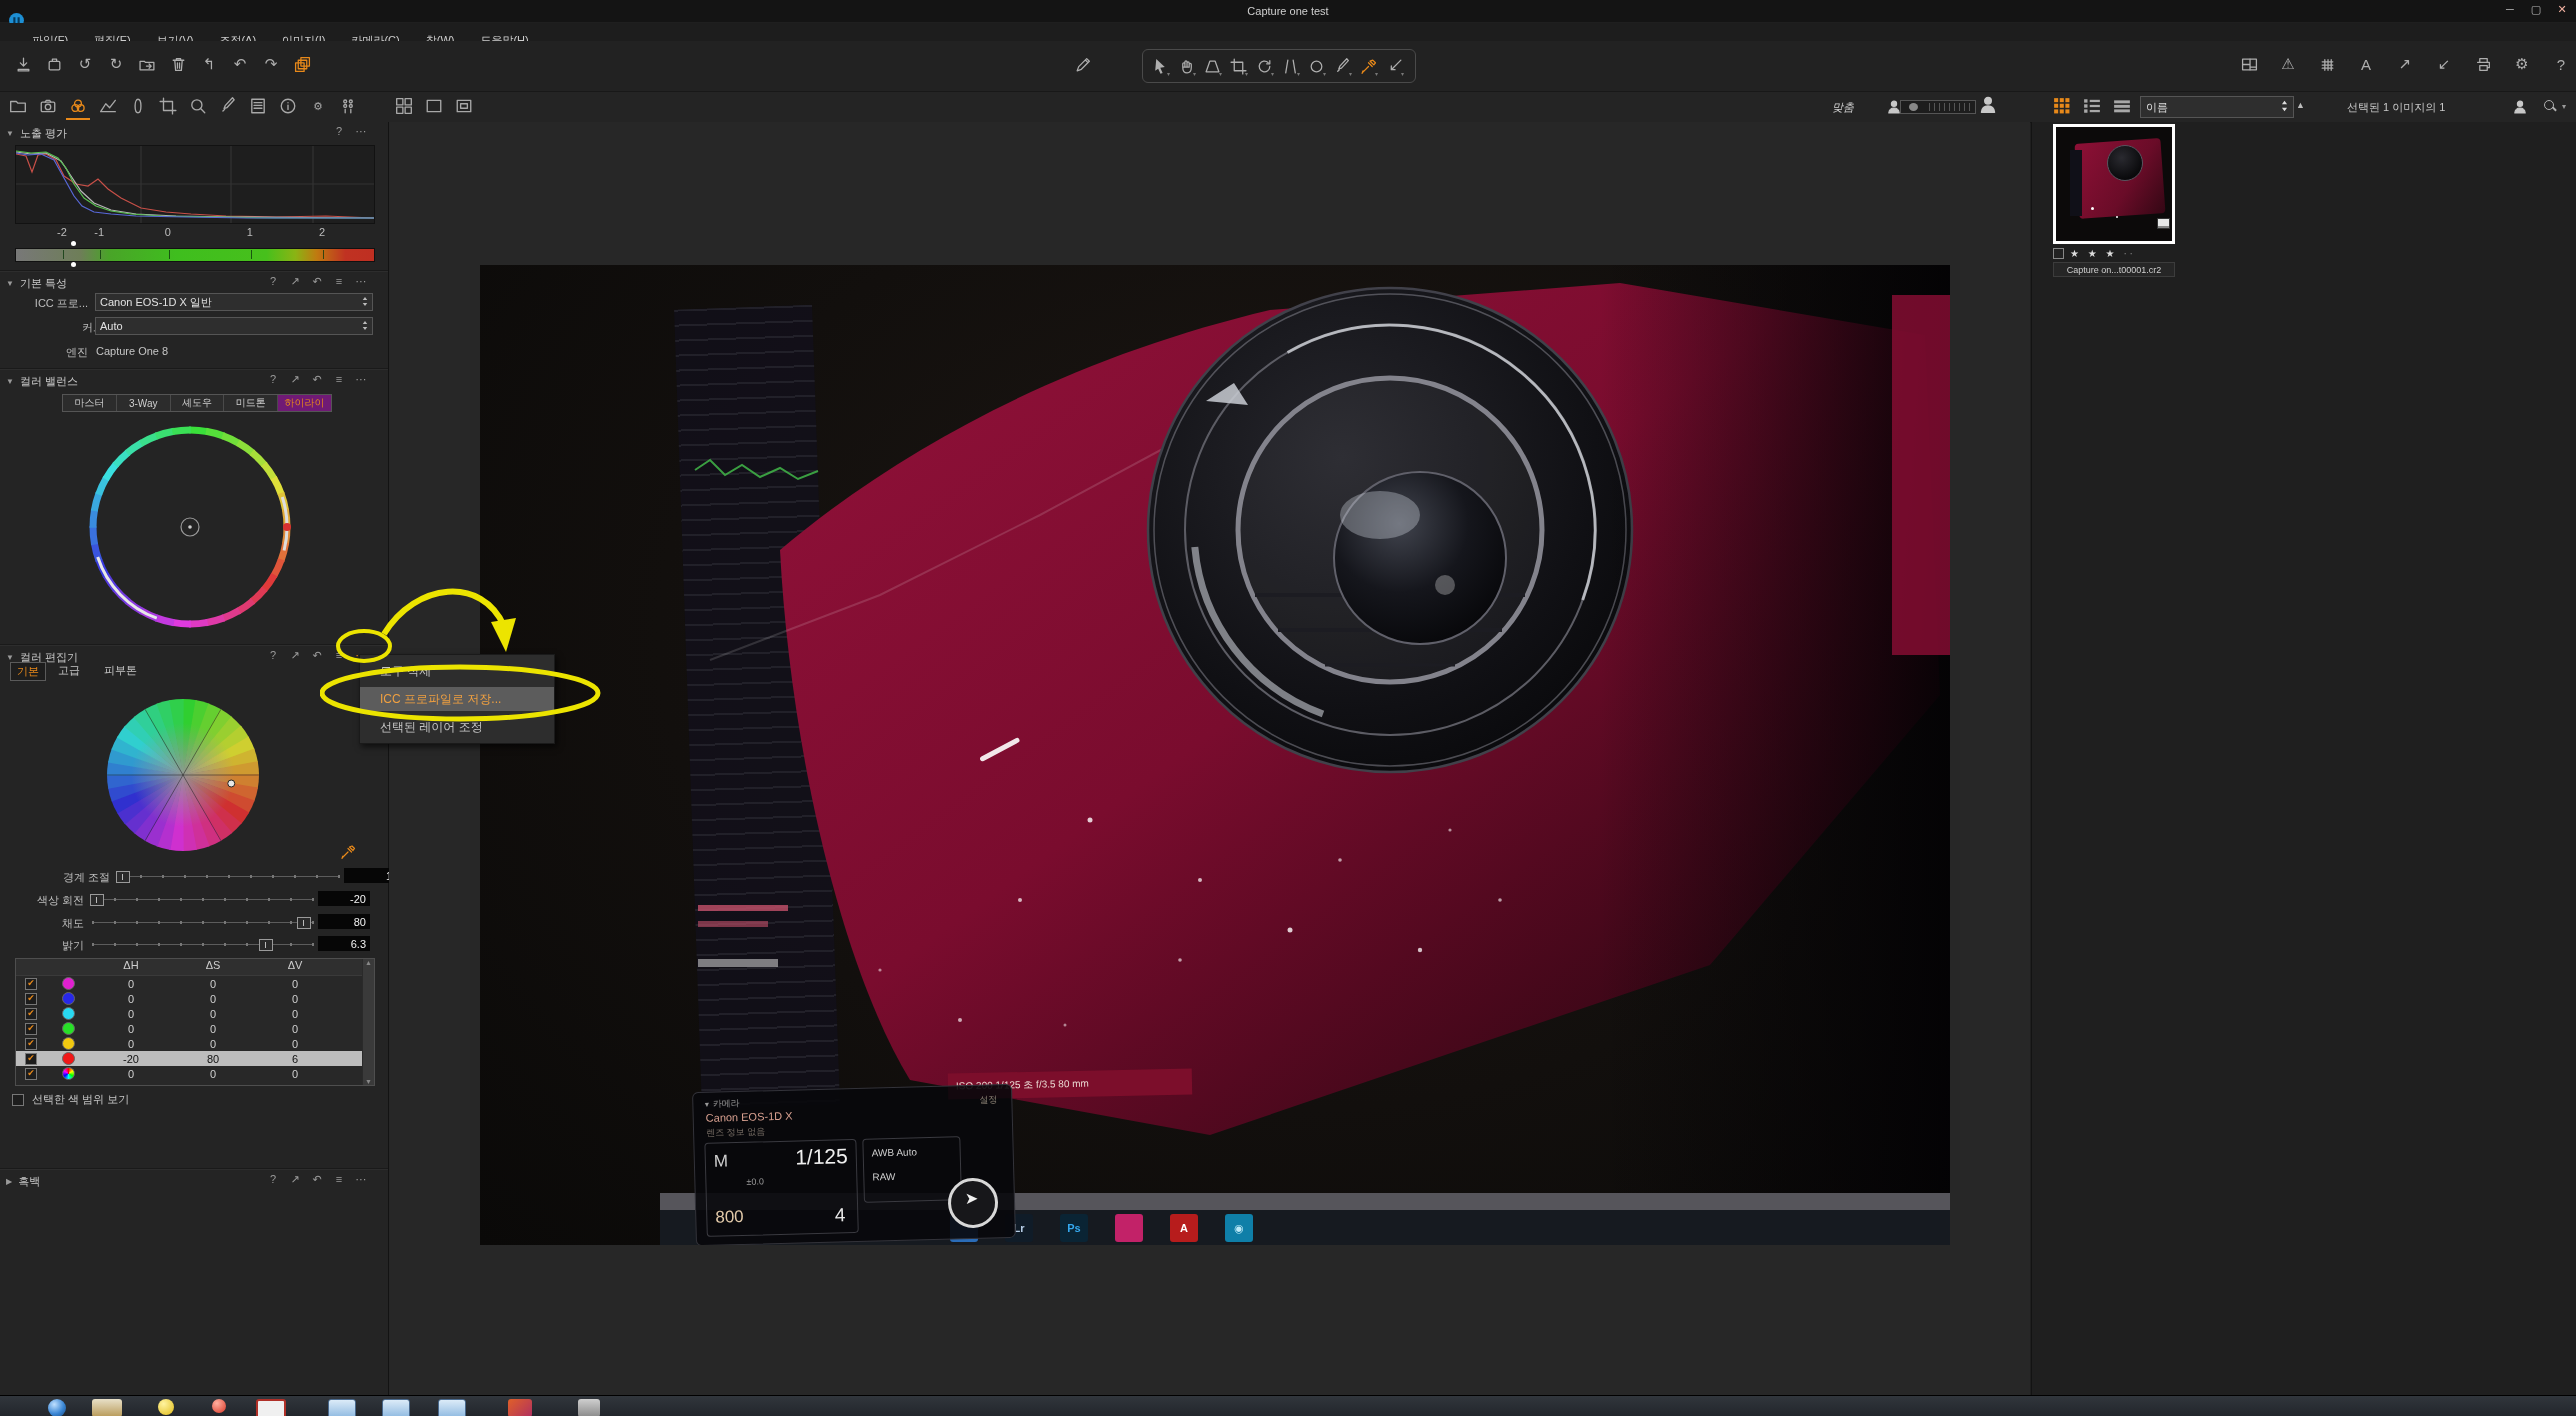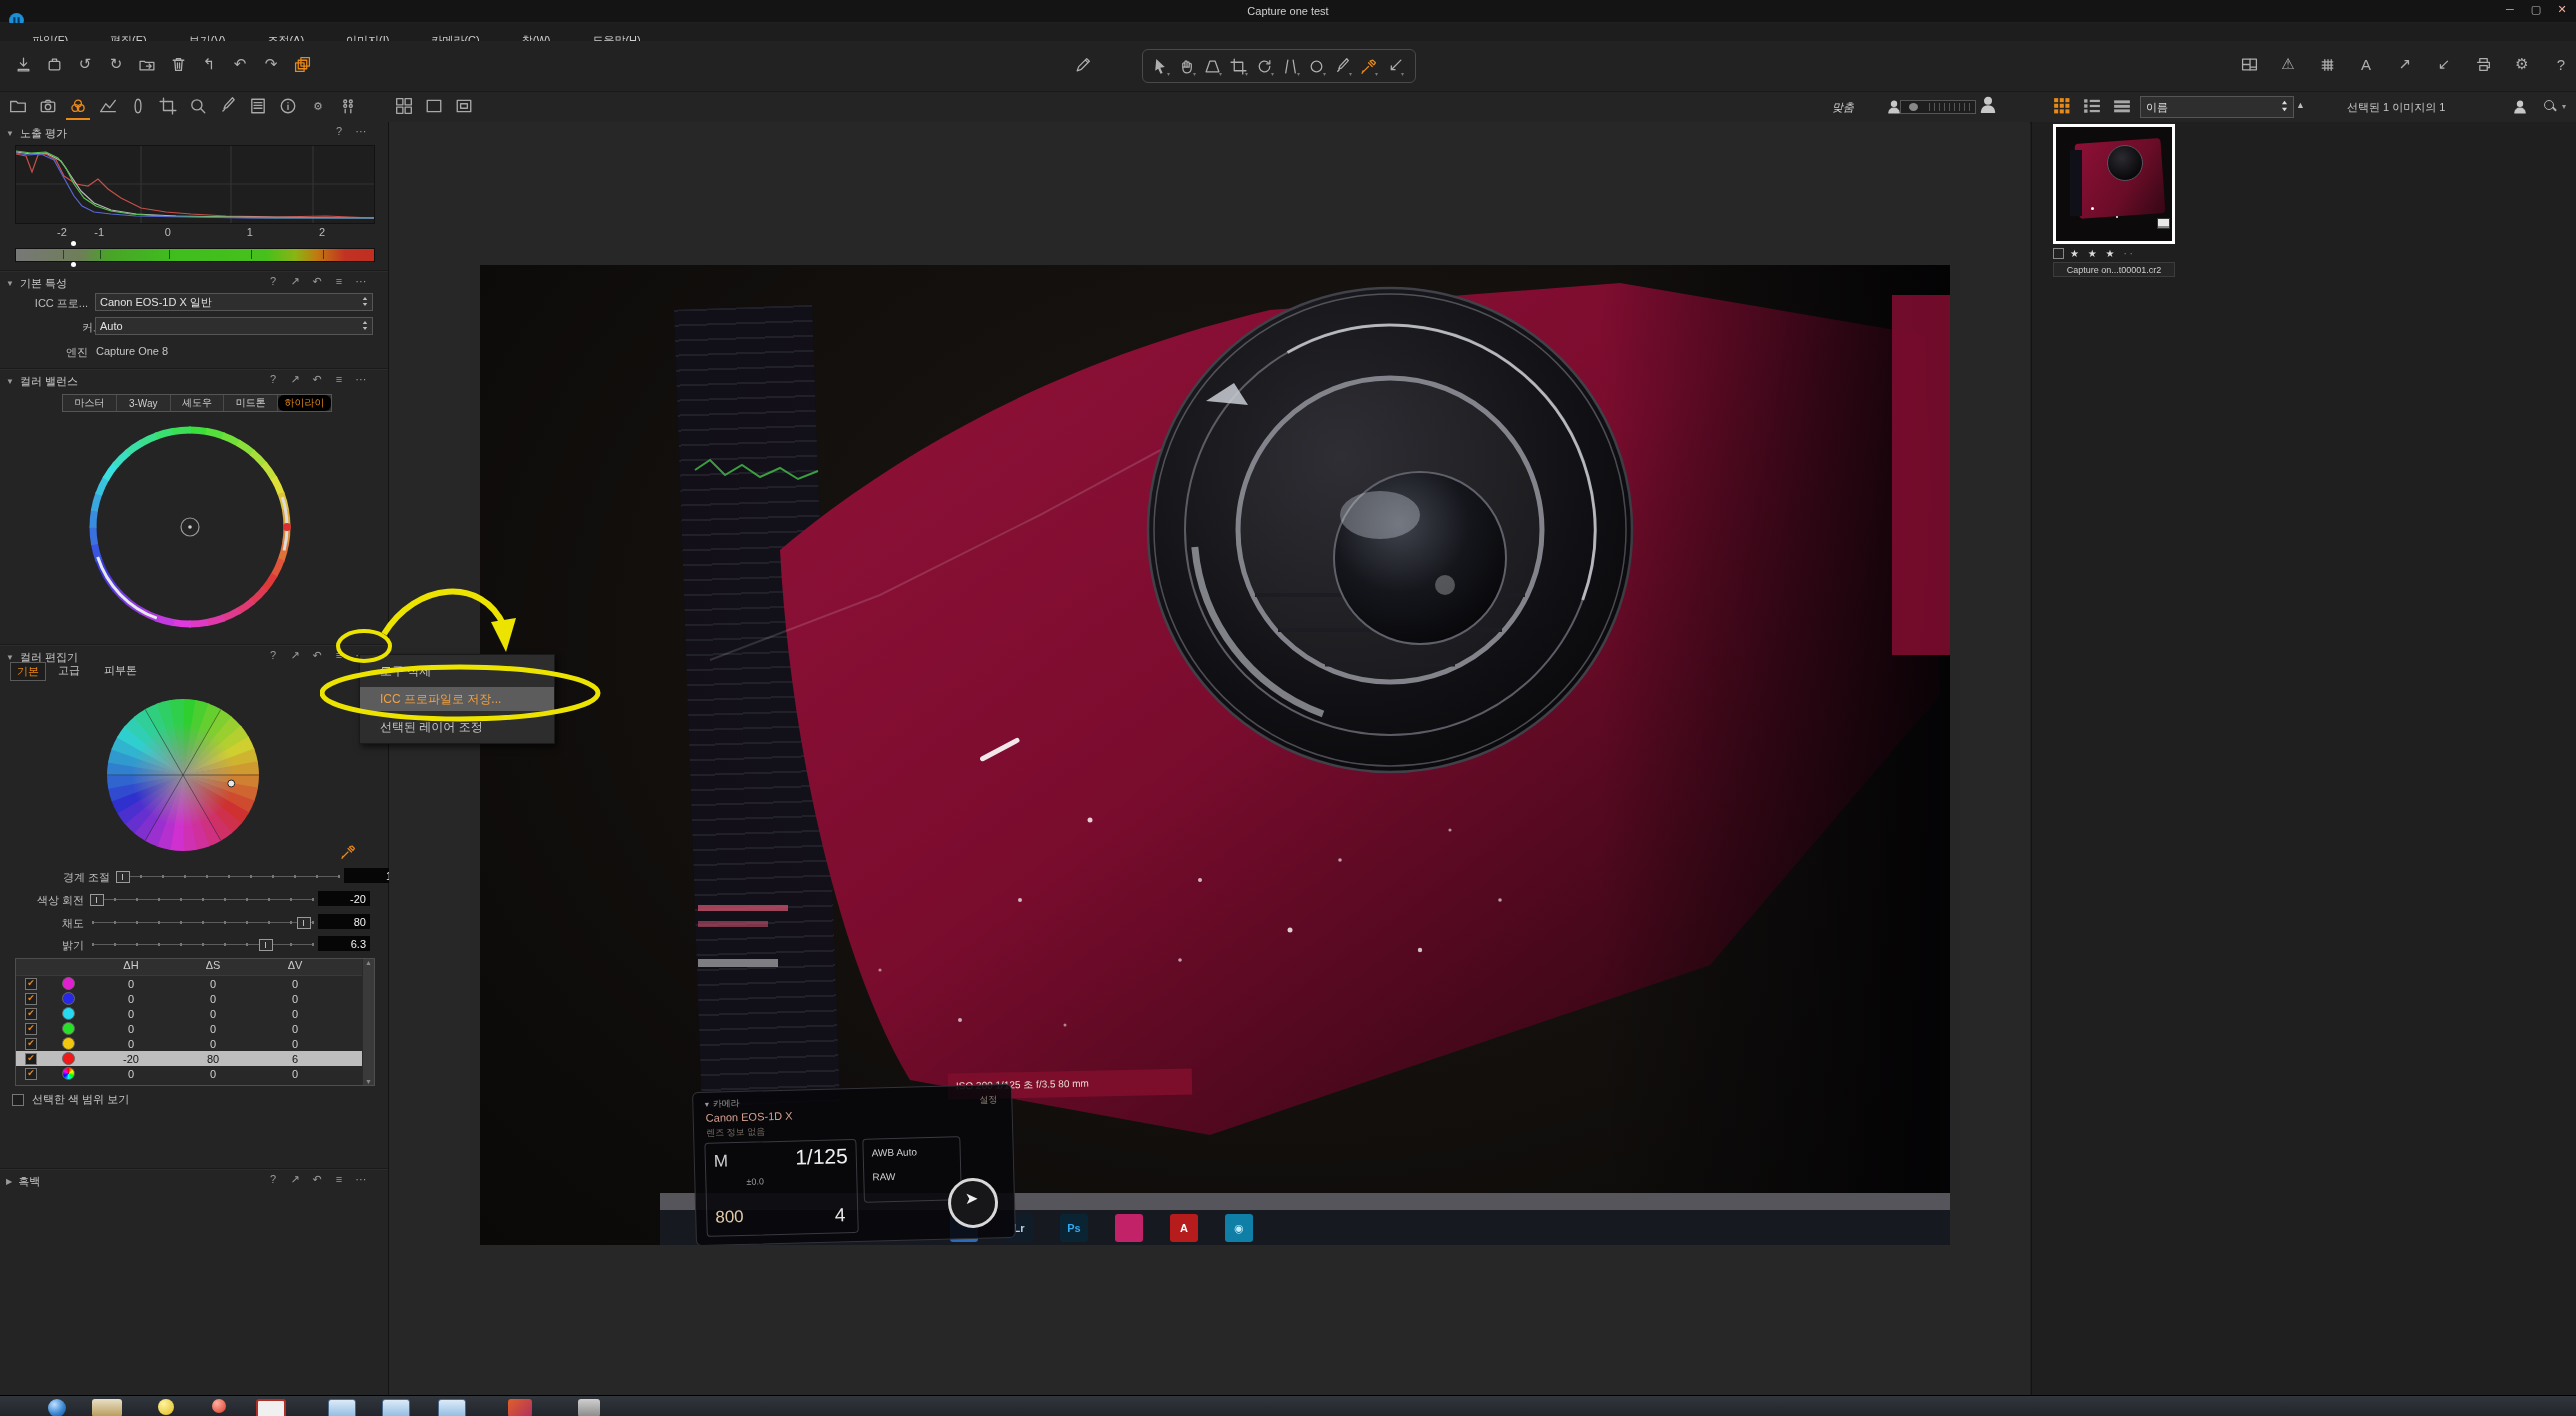--- a/index.html
+++ b/index.html
@@ -40,21 +40,21 @@
     background:linear-gradient(90deg,#787878 0%,#6e7e58 18%,#49a428 26%,#3fbe1e 45%,#47c01c 70%,#8ab414 78%,#c07a10 84%,#c03222 92%,#bf2f22 100%);}
   .meter .tick{position:absolute;top:1px;width:1px;height:9px;background:#0e3a0e;opacity:.8;}
   .mmark{position:absolute;width:5px;height:5px;border-radius:50%;background:#fff;}
   .selrow{display:flex;align-items:center;gap:8px;}
   .ddown{position:absolute;height:16px;background:#2e2e2e;border:1px solid #555;display:flex;align-items:center;padding:0 4px;color:#e2e2e2;justify-content:space-between;}
   .ddown svg{width:6px;height:11px;color:#bbb;}
   .flabel{position:absolute;width:88px;text-align:right;color:#bdbdbd;}
   .cbtabs{position:absolute;left:62px;top:272px;width:268px;height:16px;display:flex;border:1px solid #555;background:#2c2c2c;}
   .cbtab{flex:1;display:flex;align-items:center;justify-content:center;color:#cfcfcf;font-size:10px;border-right:1px solid #4a4a4a;}
   .cbtab:last-child{border-right:none;}
-  .cbtab.active{background:#000000;color:#e8891a;border-radius:6px;}
+  .cbtab.active{background:#701a75;color:#e8891a;}
   .cetab{position:absolute;top:540px;height:17px;padding:0 6px;display:flex;align-items:center;color:#c6c6c6;font-size:11px;}
   .cetab.active{color:#e8891a;border:1px solid #5a5a5a;background:#1d1d1d;}
   .sliderrow{position:absolute;left:0;width:372px;height:16px;}
   .sliderrow .slabel{position:absolute;left:0;width:84px;text-align:right;color:#bdbdbd;top:2px;}
   .strack{position:absolute;left:92px;top:8px;width:222px;height:1px;background:#5c5c5c;}
   .strack .dots{position:absolute;left:0;top:-1px;width:100%;height:3px;
      background:repeating-linear-gradient(90deg,#777 0 2px,transparent 2px 22px);}
   .shandle{position:absolute;top:-5px;width:12px;height:10px;border:1px solid #9a9a9a;background:#2a2a2a;transform:translateX(-6px);}
   .shandle::after{content:"";position:absolute;left:5px;top:2px;width:1px;height:6px;background:#bbb;}
   .svalue{position:absolute;right:2px;top:0;width:48px;height:15px;background:#060606;color:#f2f2f2;display:flex;align-items:center;justify-content:flex-end;padding-right:4px;font-size:11px;}
@@ -119,21 +119,21 @@
       <span>▢</span>
       <span class="close">✕</span>
     </div>
   </div>
   <span class="applogo"><svg viewBox="0 0 16 16" width="17" height="17">
         <circle cx="8" cy="8" r="7" fill="#1d8fd4"></circle>
         <path d="M6 5v6M10 5v6" stroke="#063a5c" stroke-width="2"></path>
       </svg></span>
 
   <div class="abs menubar" style="padding-left:32px;">
-    <div style="display:flex;gap:42px;margin-top:16px;">
+    <div style="display:flex;gap:26px;margin-top:16px;">
 
     <span class="menu-item">파일(F)</span>
         <span class="menu-item">편집(E)</span>
         <span class="menu-item">보기(V)</span>
         <span class="menu-item">조정(A)</span>
         <span class="menu-item">이미지(I)</span>
         <span class="menu-item">카메라(C)</span>
         <span class="menu-item">창(W)</span>
         <span class="menu-item">도움말(H)</span>
       </div>

